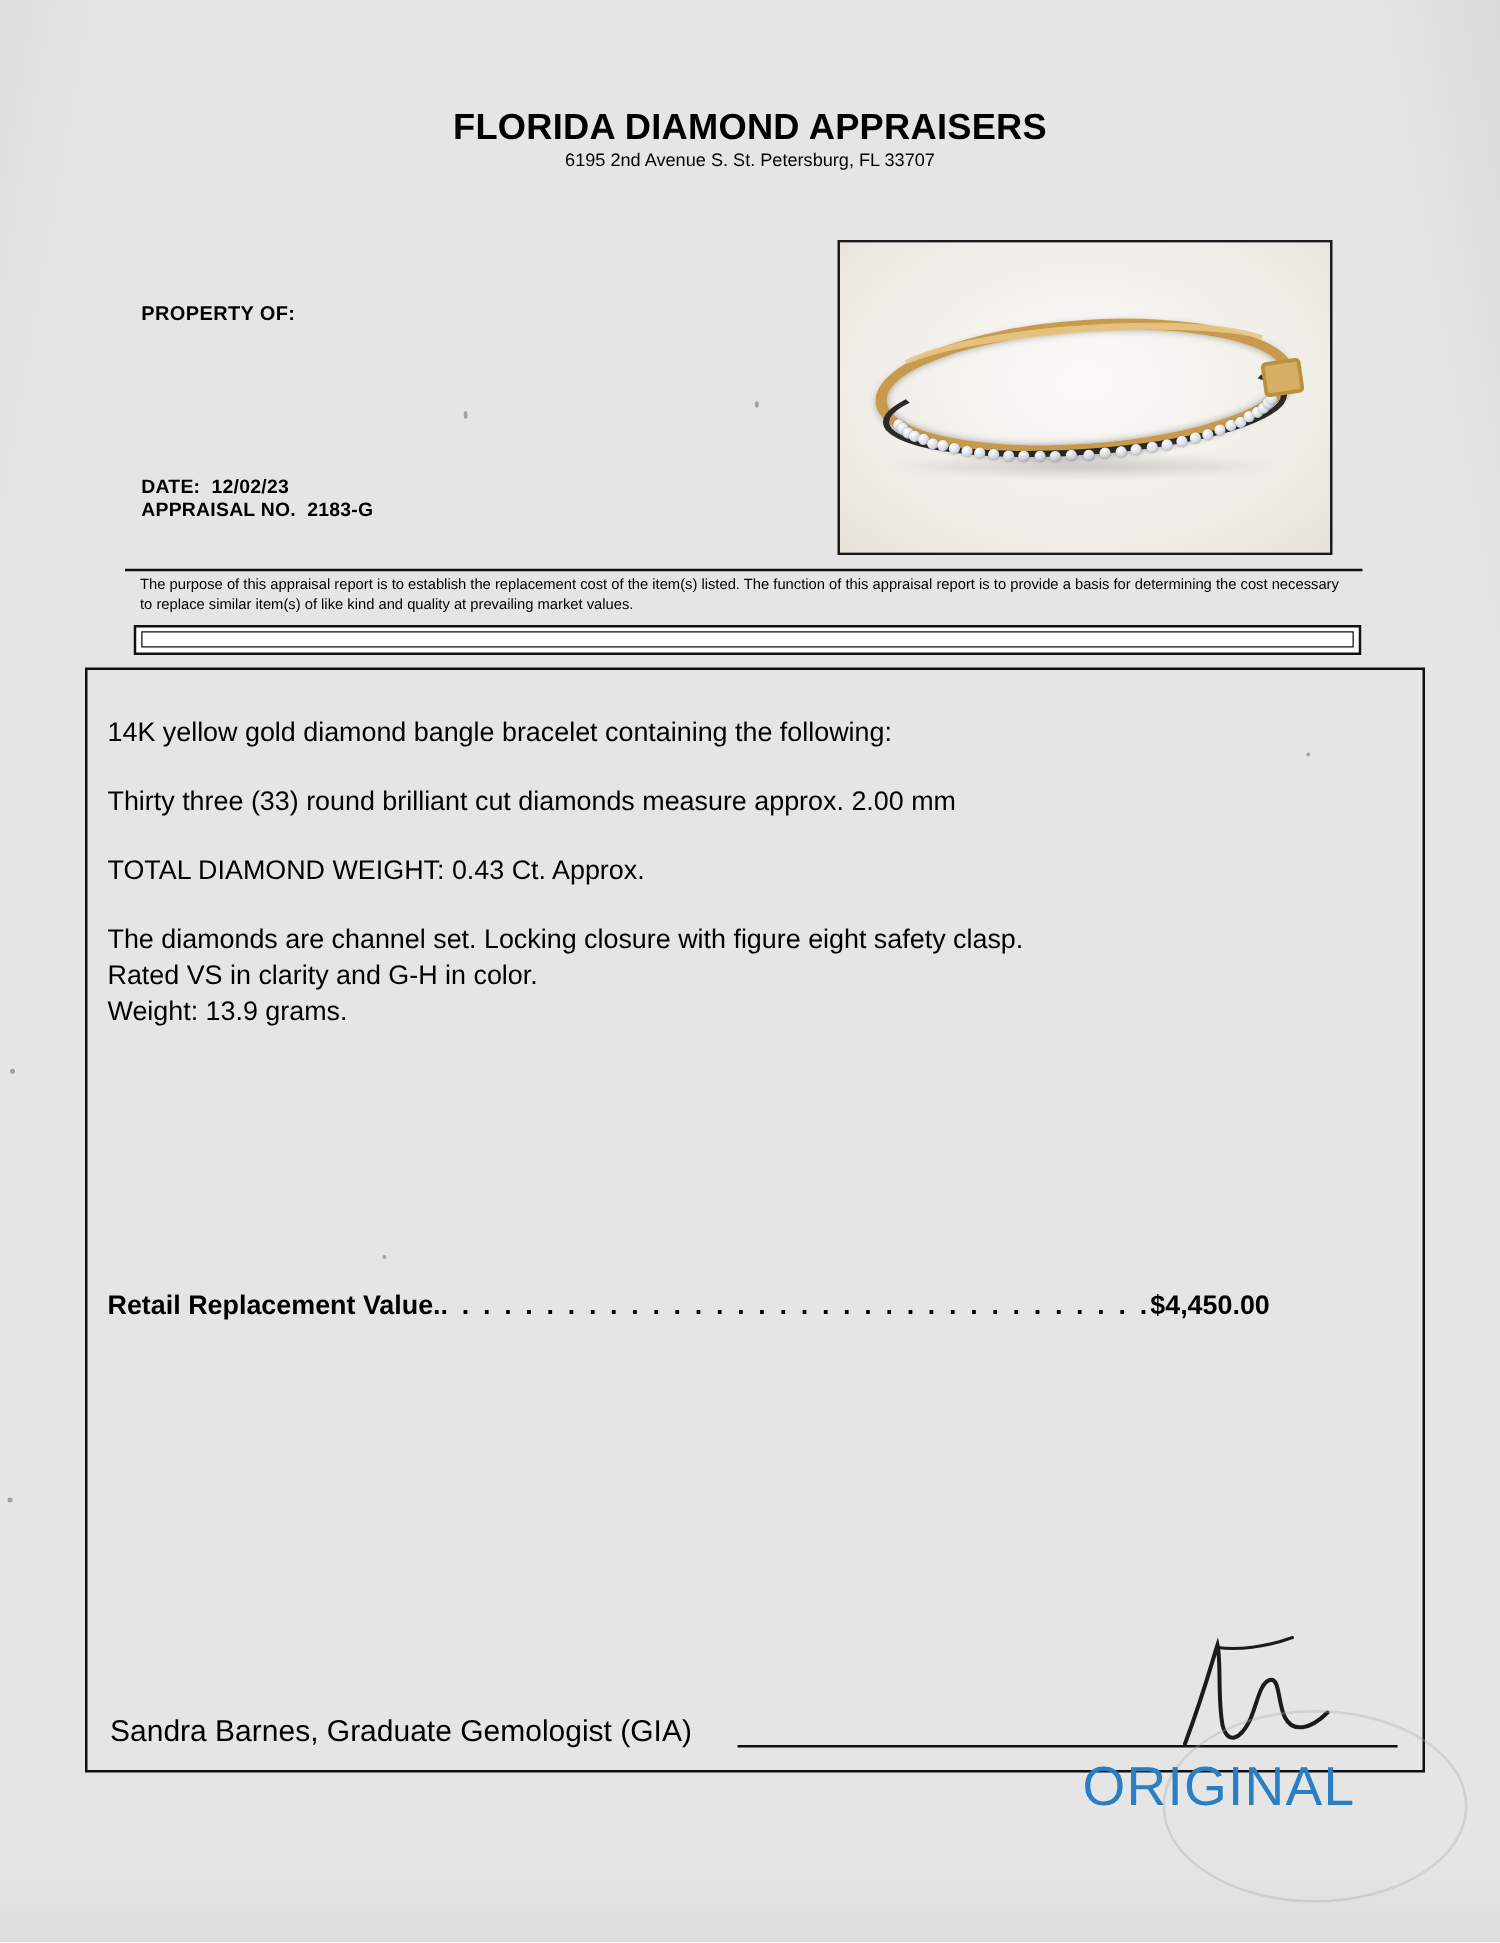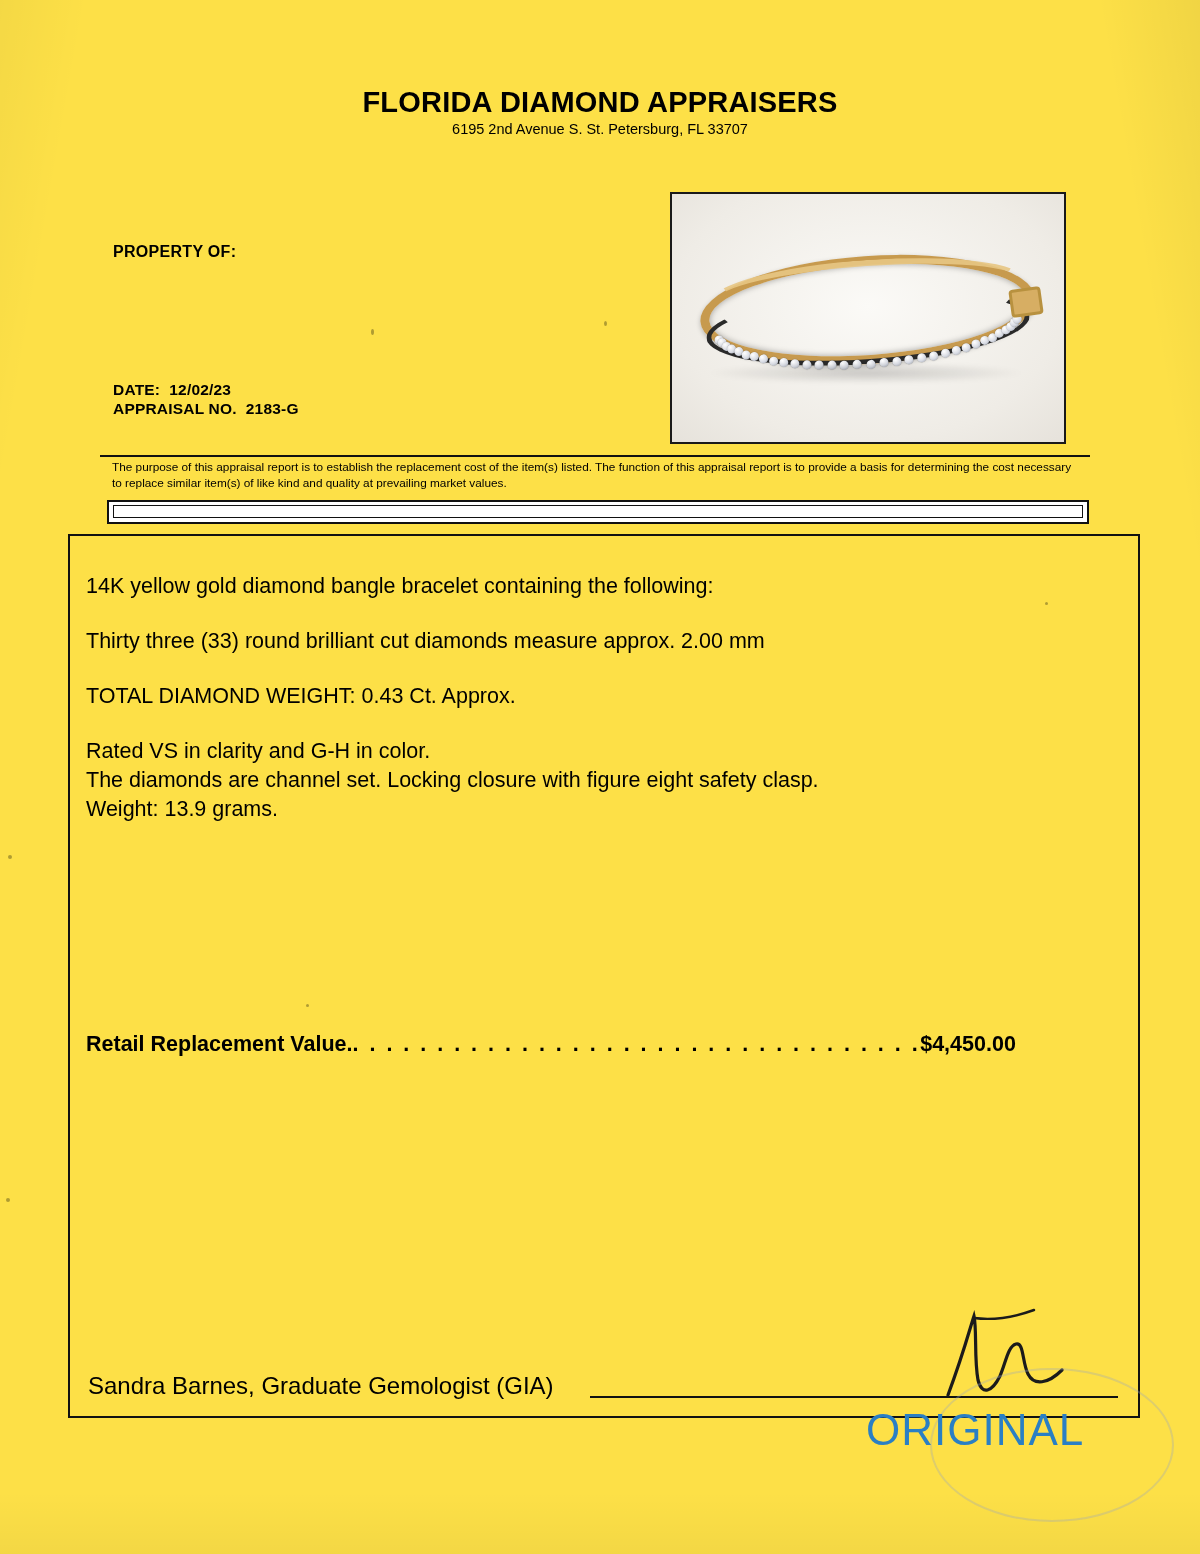--- a/index.html
+++ b/index.html
@@ -8,21 +8,21 @@
     background: #ffffff;
   }
   body {
     font-family: "Liberation Sans", sans-serif;
     color: #000;
   }
   .page {
     position: relative;
     width: 1200px;
     height: 1554px;
-    background: #fde047;
+    background: #e5e5e5;
     overflow: hidden;
   }
   
   .paper-shade {
     position: absolute;
     inset: 0;
     background:
       linear-gradient(100deg, rgba(0,0,0,0.035) 0%, rgba(0,0,0,0) 6%),
       linear-gradient(260deg, rgba(0,0,0,0.05) 0%, rgba(0,0,0,0) 7%),
       linear-gradient(0deg, rgba(0,0,0,0.04) 0%, rgba(0,0,0,0) 4%);
@@ -369,22 +369,22 @@
   <div class="purpose">The purpose of this appraisal report is to establish the replacement cost of the item(s) listed.  The function of this appraisal report is to provide a basis for determining the cost necessary to replace similar item(s) of like kind and quality at prevailing market values.</div>
   <div class="bar-outer"></div>
   <div class="bar-inner"></div>
 
   <div class="body-box"></div>
 
   <div class="body-lines">
     <p>14K yellow gold diamond bangle bracelet containing the following:</p>
     <p>Thirty three (33) round brilliant cut diamonds measure approx. 2.00 mm</p>
     <p>TOTAL DIAMOND WEIGHT: 0.43 Ct. Approx.</p>
+    <p class="tight">The diamonds are channel set.  Locking closure with figure eight safety clasp.</p>
     <p class="tight">Rated VS in clarity and G-H in color.</p>
-    <p class="tight">The diamonds are channel set.  Locking closure with figure eight safety clasp.</p>
     <p>Weight: 13.9 grams.</p>
   </div>
 
   <div class="value-row">
     <span>Retail Replacement Value.</span><span class="dots">. . . . . . . . . . . . . . . . . . . . . . . . . . . . . . . . . .</span><span>$4,450.00</span>
   </div>
 
   <div class="signature-row">Sandra Barnes, Graduate Gemologist (GIA)</div>
   <div class="sig-line"></div>
 

